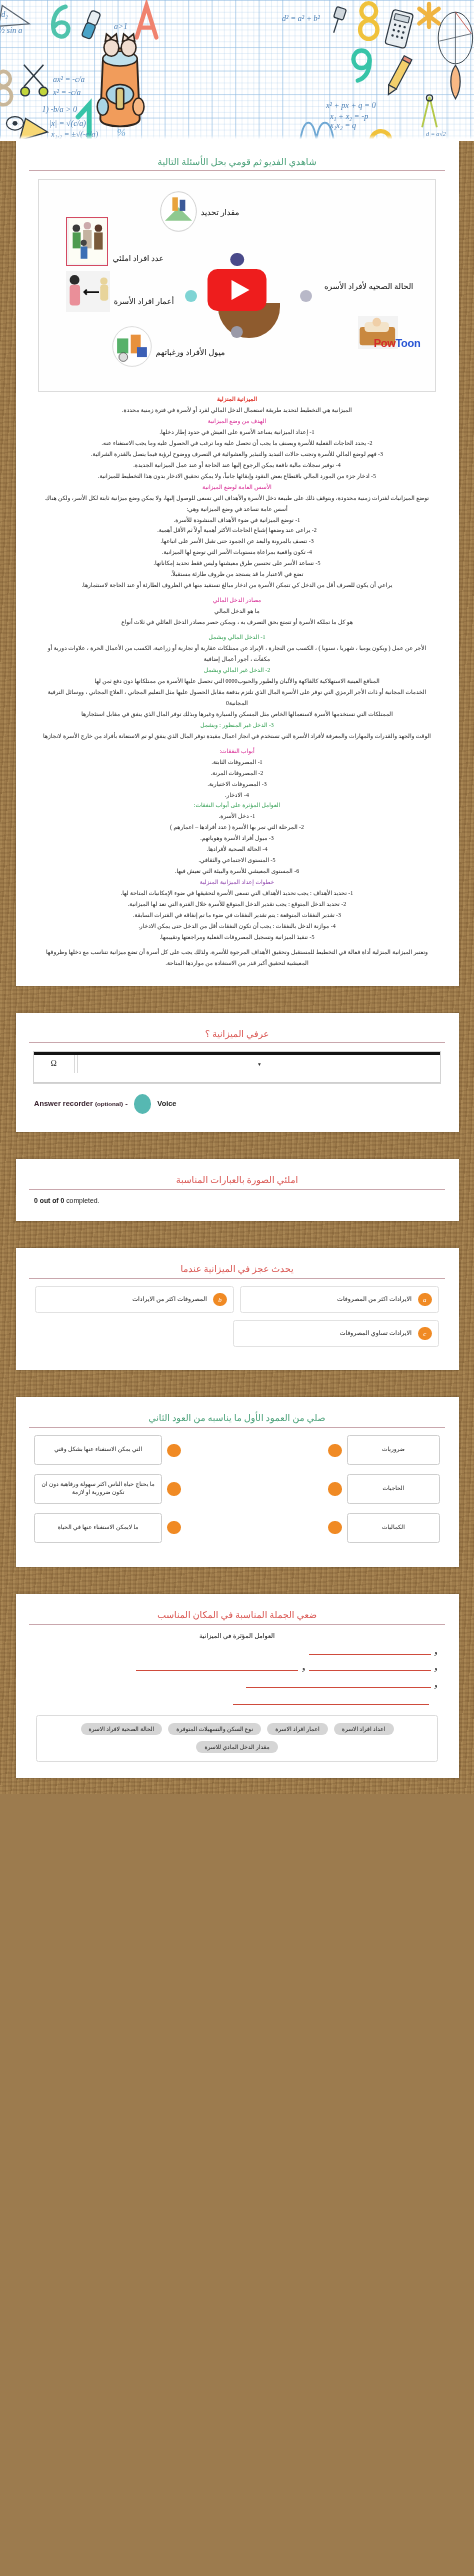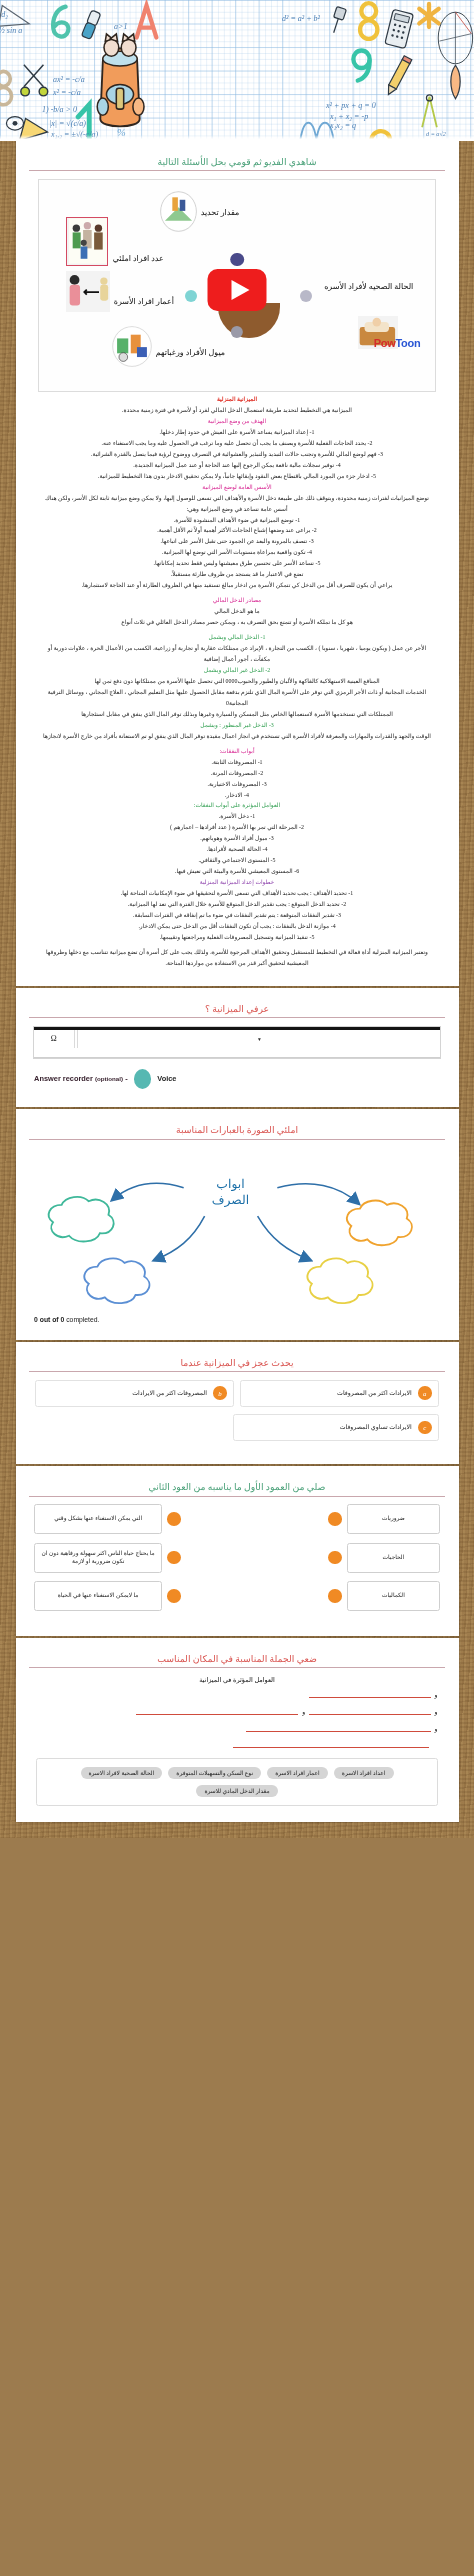--- a/index.html
+++ b/index.html
@@ -69,21 +69,21 @@
   }
 
   
   .card {
     background:#ffffff;
     width: 443px;
     margin: 0 auto;
     padding: 8.6px 13.6px 16px 13.6px;
     box-shadow: 0 0 1.9px rgba(0,0,0,.35);
   }
-  .card.spaced { margin-top: 2px; }
+  .card.spaced { margin-top: 27px; }
 
   .q-title {
     color:#d9534f;
     font-family:"Liberation Serif", serif;
     font-size: 9.3px;
     text-align: center;
     margin: 6.2px 0 3.7px 0;
     font-weight: 400;
     letter-spacing: 0.3px;
   }
@@ -656,46 +656,20 @@
       </span>
       <span class="rec-btn"></span>
       <span class="rec-voice">Voice</span>
     </div>
   </div>
 
   <div class="card spaced">
     <div class="q-title">املئي الصورة بالعبارات المناسبة</div>
     <hr class="hr-thin">
 
-    <div class="diagram">
-      <svg width="417" height="159" viewBox="0 0 676 258">
-
-        <text x="338" y="66" text-anchor="middle" font-family="Liberation Serif, serif" font-size="20" fill="#1b6fa8" direction="rtl">ابواب</text>
-        <text x="338" y="92" text-anchor="middle" font-family="Liberation Serif, serif" font-size="20" fill="#1b6fa8" direction="rtl">الصرف</text>
-
-        <g stroke="#2e6fa8" stroke-width="2.5" fill="none">
-          <path d="M262 66 C216 52 176 60 146 86" marker-end="url(#ah)"></path>
-          <path d="M414 66 C468 52 514 62 546 92" marker-end="url(#ah)"></path>
-          <path d="M296 112 C276 150 252 168 214 184" marker-end="url(#ah)"></path>
-          <path d="M382 112 C404 150 430 168 468 184" marker-end="url(#ah)"></path>
-        </g>
-        <defs>
-          <marker id="ah" markerWidth="9" markerHeight="9" refX="7" refY="4.5" orient="auto">
-            <path d="M0,0 L9,4.5 L0,9 Z" fill="#2e6fa8"></path>
-          </marker>
-        </defs>
-
-        <g fill="none" stroke-width="3">
-          <path stroke="#3fb89a" d="M64 94 C44 94 36 112 50 122 C40 136 58 152 76 144 C88 158 120 156 126 140 C148 142 156 120 140 110 C146 92 124 80 108 88 C96 76 70 80 64 94 Z"></path>
-          <path stroke="#f0a32e" d="M548 100 C528 100 520 118 534 128 C524 142 542 158 560 150 C572 164 604 162 610 146 C632 148 640 126 624 116 C630 98 608 86 592 94 C580 82 554 86 548 100 Z"></path>
-          <path stroke="#5b8fd4" d="M122 194 C102 194 94 212 108 222 C98 236 116 252 134 244 C146 258 178 256 184 240 C206 242 214 220 198 210 C204 192 182 180 166 188 C154 176 128 180 122 194 Z"></path>
-          <path stroke="#e8d044" d="M484 194 C464 194 456 212 470 222 C460 236 478 252 496 244 C508 258 540 256 546 240 C568 242 576 220 560 210 C566 192 544 180 528 188 C516 176 490 180 484 194 Z"></path>
-        </g>
-      </svg>
-    </div>
 
     <div class="progress-note">
       <b>0 out of 0</b> completed.
     </div>
   </div>
 
   <div class="card spaced">
     <div class="q-title">يحدث عجز في الميزانية عندما</div>
     <hr class="hr-thin">
 

